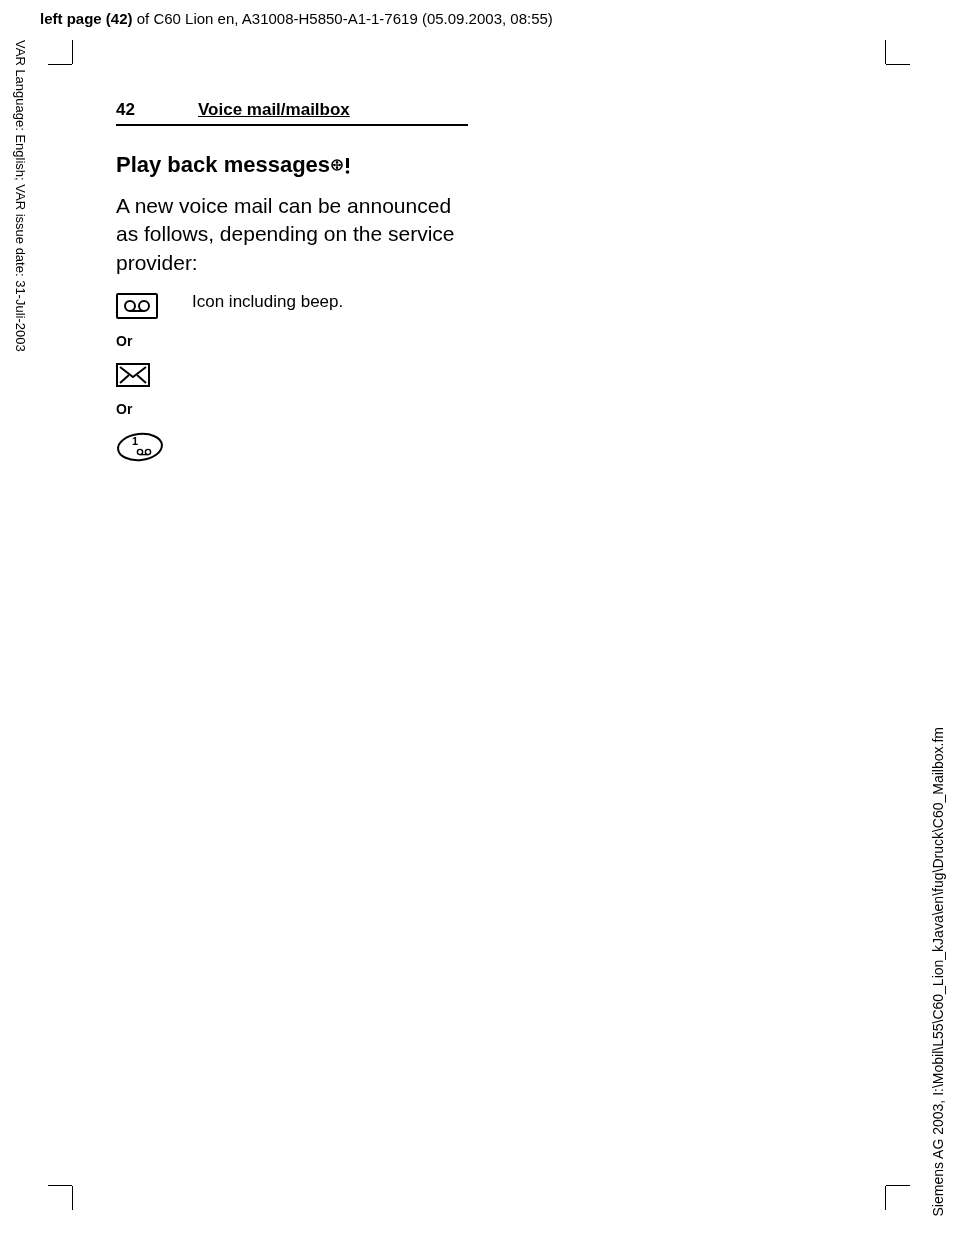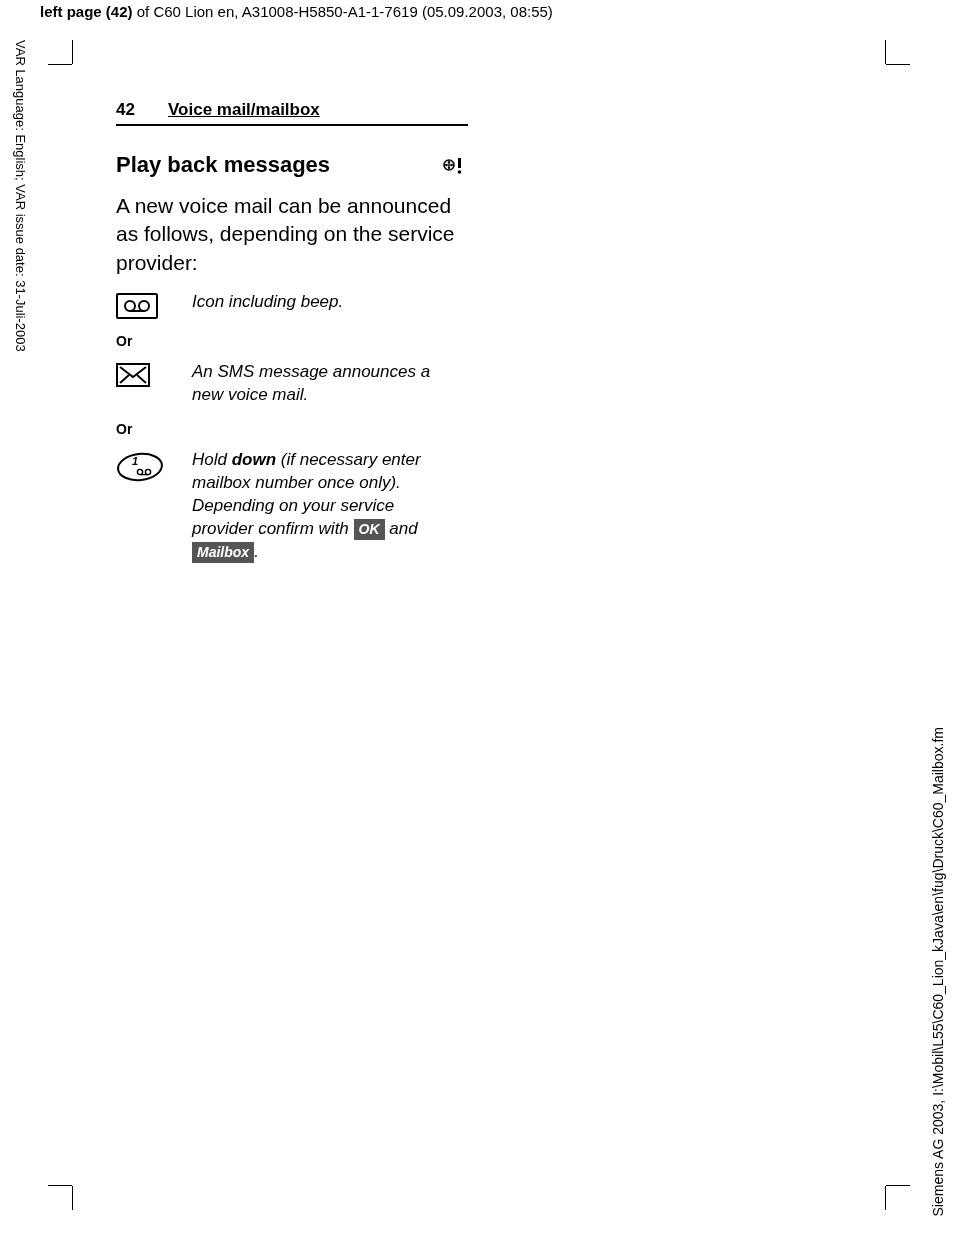--- a/index.html
+++ b/index.html
@@ -8,21 +8,21 @@
     font-size: 16px;
     color: #000;
     background: #fff;
     width: 954px;
     height: 1246px;
     position: relative;
     overflow: hidden;
   }
   .top-header {
     position: absolute;
-    top: 3px;
+    top: 10px;
     left: 40px;
     font-size: 15px;
   }
   .top-header .bold { font-weight: bold; }
   .sideways-left {
     position: absolute;
     top: 40px;
     left: 12px;
     width: 16px;
     height: 430px;
@@ -62,20 +62,21 @@
 
   .page {
     position: absolute;
     top: 100px;
     left: 116px;
     width: 350px;
   }
   .page-header {
     display: flex;
     align-items: baseline;
+    gap: 30px;
     border-bottom: 2px solid #000;
     padding-bottom: 4px;
     margin-bottom: 26px;
     width: 352px;
   }
   .page-number {
     font-weight: bold;
     font-size: 17px;
     width: 52px;
   }
@@ -83,21 +84,20 @@
     font-weight: bold;
     font-size: 17px;
     text-decoration: underline;
   }
   .section-heading {
     font-weight: bold;
     font-size: 22px;
     margin-bottom: 14px;
     display: flex;
     align-items: center;
-    justify-content: space-between;
     width: 348px;
   }
   .network-icon {
     font-size: 18px;
     font-weight: normal;
     display: inline-flex;
     align-items: center;
     gap: 1px;
   }
   .body-text {
@@ -105,21 +105,20 @@
     line-height: 1.35;
     margin-bottom: 14px;
     width: 344px;
   }
   .row {
     display: flex;
     align-items: flex-start;
     gap: 26px;
     margin-bottom: 14px;
     width: 344px;
-    font-style: italic;
   }
   .row .icon-col {
     width: 50px;
     display: flex;
     justify-content: flex-start;
     flex-shrink: 0;
   }
   .row .text-col {
     flex: 1;
     font-size: 17px;
@@ -234,37 +233,32 @@
   <div class="row">
     <div class="icon-col">
       <div class="envelope-icon">
         <svg viewBox="0 0 28 18">
           <polyline points="1,1 14,11 27,1" fill="none" stroke="#000" stroke-width="2"></polyline>
           <line x1="1" y1="17" x2="10" y2="9" stroke="#000" stroke-width="2"></line>
           <line x1="27" y1="17" x2="18" y2="9" stroke="#000" stroke-width="2"></line>
         </svg>
       </div>
     </div>
-    <div class="text-col">An SMS message announces a new voice mail.</div>
   </div>
 
   <div class="or-label">Or</div>
 
 
 
   <div class="row">
     <div class="icon-col">
       <svg class="key-icon" viewBox="0 0 48 32">
         <ellipse cx="24" cy="16" rx="22" ry="13" fill="none" stroke="#000" stroke-width="2" transform="rotate(-6 24 16)"></ellipse>
         <text x="16" y="14" font-size="11" font-family="Arial" font-weight="bold" fill="#000">1</text>
         <circle cx="24" cy="21" r="2.6" fill="none" stroke="#000" stroke-width="1.4"></circle>
         <circle cx="32" cy="21" r="2.6" fill="none" stroke="#000" stroke-width="1.4"></circle>
         <line x1="24" y1="23.6" x2="32" y2="23.6" stroke="#000" stroke-width="1.4"></line>
       </svg>
     </div>
-    <div class="text-col">
-      <span>Hold </span><span class="bold">down</span><span> (if necessary enter mailbox number once only). Depending on your service provider confirm with </span><span class="softkey">OK</span><span> and </span>
-      <span class="softkey">Mailbox</span><span>.</span>
-    </div>
   </div>
 
 
 </div>
 
 </body></html>

